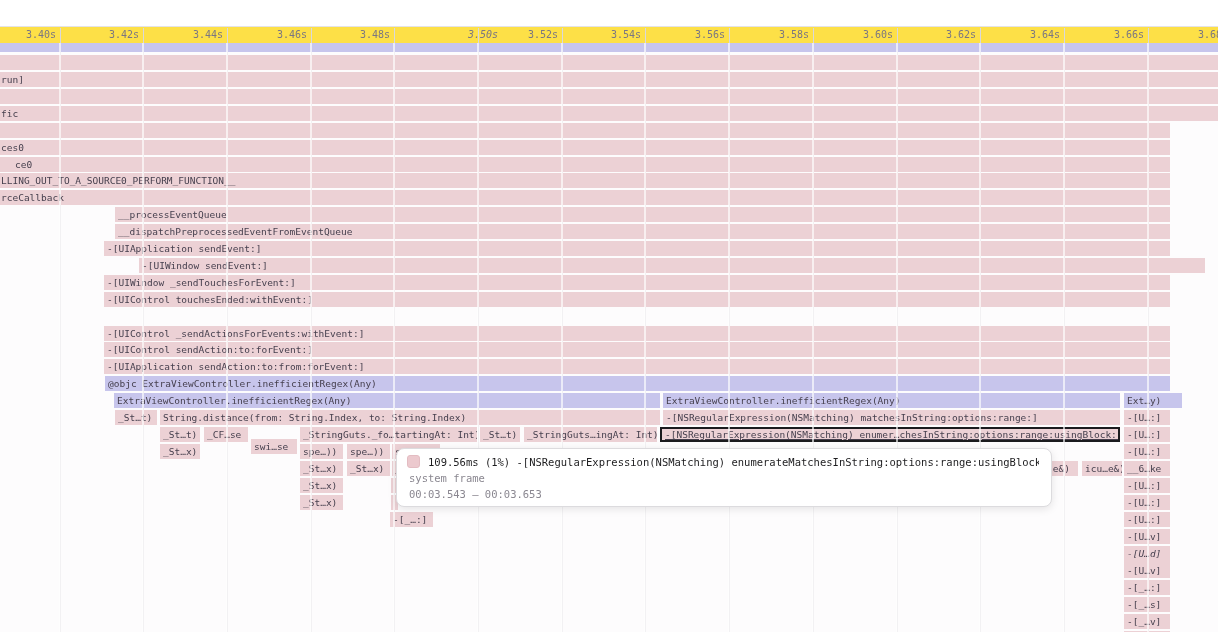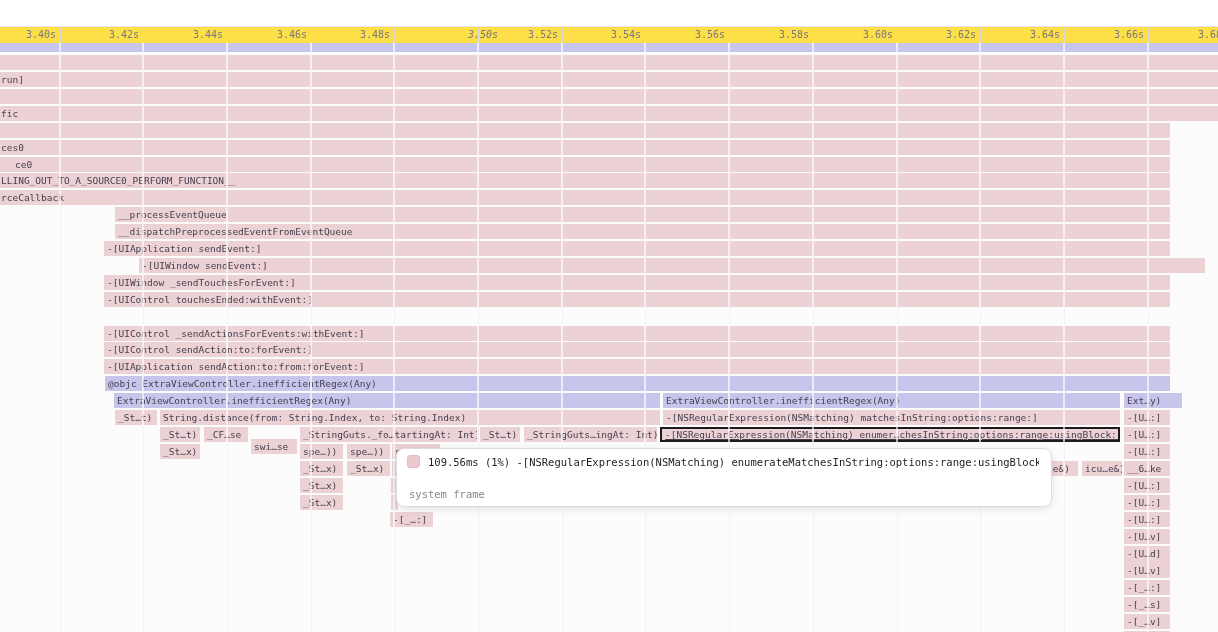--- a/index.html
+++ b/index.html
@@ -123,21 +123,21 @@
       <div class="bar pk" style="left: 1124px; top: 461px; width: 46px; height: 15px; line-height: 15px; padding-left: 3px;">__6…ke</div>
       <div class="bar pk" style="left: 300px; top: 478px; width: 43px; height: 15px; line-height: 15px; padding-left: 3px;">_St…x)</div>
       <div class="bar pk" style="left: 391px; top: 478px; width: 7px; height: 15px; line-height: 15px; padding-left: 3px;"></div>
       <div class="bar pk" style="left: 1124px; top: 478px; width: 46px; height: 15px; line-height: 15px; padding-left: 3px;">-[U…:]</div>
       <div class="bar pk" style="left: 300px; top: 495px; width: 43px; height: 15px; line-height: 15px; padding-left: 3px;">_St…x)</div>
       <div class="bar pk" style="left: 391px; top: 495px; width: 7px; height: 15px; line-height: 15px; padding-left: 3px;"></div>
       <div class="bar pk" style="left: 1124px; top: 495px; width: 46px; height: 15px; line-height: 15px; padding-left: 3px;">-[U…:]</div>
       <div class="bar pk" style="left: 390px; top: 512px; width: 43px; height: 15px; line-height: 15px; padding-left: 3px;">-[_…:]</div>
       <div class="bar pk" style="left: 1124px; top: 512px; width: 46px; height: 15px; line-height: 15px; padding-left: 3px;">-[U…:]</div>
       <div class="bar pk" style="left: 1124px; top: 529px; width: 46px; height: 15px; line-height: 15px; padding-left: 3px;">-[U…v]</div>
-      <div class="bar pk" style="left: 1124px; top: 546px; width: 46px; height: 32px; line-height: 15px; padding-left: 3px;">-[U…d]</div>
+      <div class="bar pk" style="left: 1124px; top: 546px; width: 46px; height: 32px; line-height: 15px; padding-left: 3px; font-style: italic;">-[U…d]</div>
       <div class="bar pk" style="left: 1124px; top: 563px; width: 46px; height: 15px; line-height: 15px; padding-left: 3px;">-[U…v]</div>
       <div class="bar pk" style="left: 1124px; top: 580px; width: 46px; height: 15px; line-height: 15px; padding-left: 3px;">-[_…:]</div>
       <div class="bar pk" style="left: 1124px; top: 597px; width: 46px; height: 15px; line-height: 15px; padding-left: 3px;">-[_…s]</div>
       <div class="bar pk" style="left: 1124px; top: 614px; width: 46px; height: 15px; line-height: 15px; padding-left: 3px;">-[_…v]</div>
       <div class="bar pk" style="left: 1124px; top: 631px; width: 46px; height: 2px; line-height: 2px; padding-left: 3px;"></div>
     </div>
   <div id="grid-over">
       <div class="gridline-overlay" style="left: 59px;"></div>
       <div class="gridline-overlay" style="left: 142px;"></div>
       <div class="gridline-overlay" style="left: 226px;"></div>
@@ -153,14 +153,15 @@
       <div class="gridline-overlay" style="left: 1063px;"></div>
       <div class="gridline-overlay" style="left: 1147px;"></div>
     </div>
 
   <div id="tooltip">
     <div class="tt-row">
       <span class="tt-swatch"></span>
       <span class="tt-title">109.56ms (1%) -[NSRegularExpression(NSMatching) enumerateMatchesInString:options:range:usingBlock:]</span>
     </div>
     <div class="tt-row tt-sub">system frame</div>
+    <div class="tt-row tt-sub">00:03.543 — 00:03.653</div>
   </div>
 </div>
 
 </body></html>

